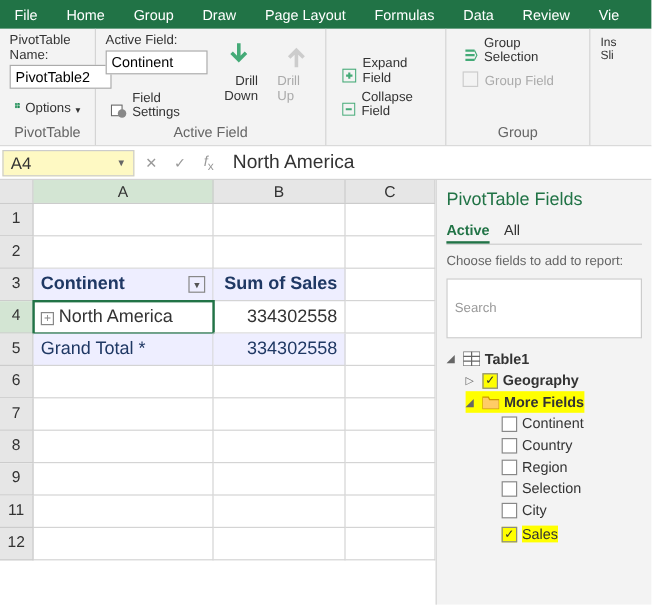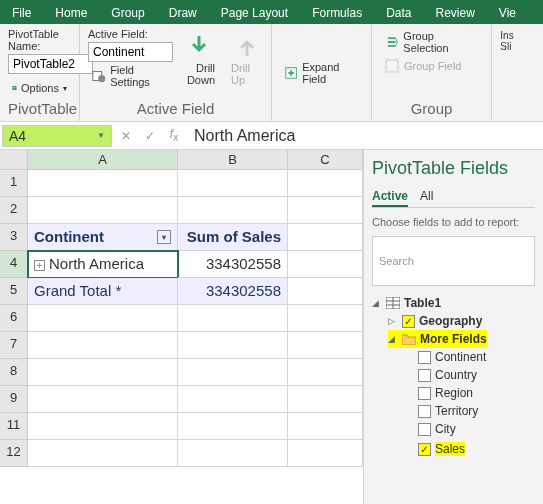--- a/index.html
+++ b/index.html
@@ -1,30 +1,30 @@
 <!DOCTYPE html>
 <html><head>
 <meta charset="utf-8">
 <style>
 *{margin:0;padding:0;box-sizing:border-box;font-family:'Segoe UI',Arial,sans-serif}
 body{background:#fff;width:543px;height:504px;overflow:hidden;font-size:12px;color:#333}
 .ribbon-tabs{background:#217346;display:flex;height:24px;align-items:flex-end}
 .ribbon-tab{color:#fff;padding:4px 12px;cursor:pointer;font-size:12px}
 .ribbon-content{background:#f3f3f3;border-bottom:1px solid #d4d4d4;height:98px;display:flex}
 .ribbon-group{border-right:1px solid #d4d4d4;padding:4px 8px;display:flex;flex-direction:column;justify-content:space-between;height:100%}
-.ribbon-group-label{text-align:center;font-size:15px;color:#666;margin-top:auto}
+.ribbon-group-label{text-align:center;font-size:12px;color:#666;margin-top:auto}
 .group-items{display:flex;gap:4px;flex:1}
 .field-label{font-size:11px;color:#333;margin-bottom:2px}
 .field-input{border:1px solid #ababab;padding:2px 4px;font-size:12px;width:85px;background:#fff}
-.ribbon-btn{display:flex;align-items:center;gap:4px;padding:2px 4px;font-size:11px;cursor:pointer}
+.ribbon-btn{display:flex;align-items:flex-end;gap:4px;padding:2px 4px;font-size:11px;cursor:pointer}
 .ribbon-btn.disabled{color:#aaa;cursor:default}
 .vbtn{display:flex;flex-direction:column;align-items:center;padding:2px 6px;cursor:pointer;font-size:11px}
 .vbtn-icon{width:32px;height:32px;display:flex;align-items:center;justify-content:center}
 .formula-bar{display:flex;align-items:center;border-bottom:1px solid #d4d4d4;height:28px;background:#fff}
-.namebox{border:1px solid #ccc;padding:2px 6px;width:110px;margin:2px;font-size:14px;background:#bef264;display:flex;justify-content:space-between;align-items:center}
+.namebox{border:1px solid #ccc;padding:2px 6px;width:110px;margin:2px;font-size:14px;background:#fef9c3;display:flex;justify-content:space-between;align-items:center}
 .fb-btn{width:24px;text-align:center;color:#999;cursor:pointer}
 .formula-input{flex:1;padding:2px 8px;font-size:16px;color:#333}
 .main-area{display:flex;height:calc(504px - 24px - 98px - 28px)}
 .sheet-area{flex:1;overflow:hidden}
 .col-headers{display:flex;background:#e6e6e6;border-bottom:1px solid #ccc;height:20px}
 .corner{width:28px;background:#e6e6e6;border-right:1px solid #ccc}
 .col-h{border-right:1px solid #ccc;text-align:center;font-size:13px;color:#333;padding:2px 0}
 .col-A{width:150px;background:#d3e5d3}
 .col-B{width:110px}
 .col-C{width:75px}
@@ -35,21 +35,21 @@
 .cell.w-A{width:150px}
 .cell.w-B{width:110px}
 .cell.w-C{width:75px}
 .cell.hdr{background:#eef;font-weight:bold;color:#1f3864}
 .cell.total{background:#eef;font-weight:normal;color:#1f3864}
 .cell.selected{outline:2px solid #217346;outline-offset:-1px}
 .cell.num{text-align:right}
 .expand-btn{display:inline-block;width:11px;height:11px;border:1px solid #888;text-align:center;line-height:9px;font-size:10px;margin-right:4px;color:#888;background:#fff}
 .dropdown-btn{float:right;width:14px;height:14px;border:1px solid #888;display:flex;align-items:center;justify-content:center;font-size:8px;color:#555;margin-top:2px}
 .field-pane{width:180px;border-left:1px solid #d4d4d4;background:#f3f3f3;padding:8px}
-.pane-title{color:#217346;font-size:18px;font-weight:normal;margin-bottom:8px}
+.pane-title{color:#217346;font-size:15px;font-weight:normal;margin-bottom:8px}
 .pane-tabs{display:flex;gap:12px;margin-bottom:8px;border-bottom:1px solid #ccc}
 .pane-tab{font-size:12px;padding:2px 0;cursor:pointer}
 .pane-tab.active{font-weight:bold;border-bottom:2px solid #217346;color:#217346}
 .pane-hint{font-size:11px;color:#666;margin-bottom:8px}
 .search-box{border:1px solid #ccc;background:#fff;padding:18px 6px;font-size:11px;color:#999;margin-bottom:8px}
 .tree{font-size:12px}
 .tree-item{display:flex;align-items:center;gap:4px;padding:2px 0}
 .tree-toggle{width:10px;font-size:9px;color:#666;cursor:pointer}
 .tree-icon{width:14px;height:12px;display:inline-block}
 .tree-label{cursor:pointer}
@@ -91,21 +91,21 @@
         <span style="font-size:8px">▾</span>
       </div>
     </div>
     <div class="ribbon-group-label">PivotTable</div>
   </div>
   <div class="ribbon-group" style="width:192px">
     <div class="group-items">
       <div style="flex:1">
         <div class="field-label">Active Field:</div>
         <input class="field-input" value="Continent" style="">
-        <div class="ribbon-btn" style="margin-top:0">
+        <div class="ribbon-btn" style="margin-top:12px">
           <svg class="icon-svg" viewBox="0 0 16 16">
               <rect x="1" y="3" width="10" height="10" fill="#fff" stroke="#666"></rect>
               <circle cx="11" cy="11" r="4" fill="#888"></circle>
             </svg>
           <span>Field Settings</span>
         </div>
       </div>
       <div class="vbtn">
         <div class="vbtn-icon">
             <svg width="24" height="28" viewBox="0 0 24 28">
@@ -125,20 +125,27 @@
     </div>
     <div class="ribbon-group-label">Active Field</div>
   </div>
   <div class="ribbon-group" style="width:100px;justify-content:center">
     <div class="ribbon-btn">
       <svg class="icon-svg" viewBox="0 0 16 16">
           <rect x="2" y="2" width="12" height="12" fill="none" stroke="#4a7"></rect>
           <path d="M8 5 L8 11 M5 8 L11 8" stroke="#4a7" stroke-width="2"></path>
         </svg>
       <span>Expand Field</span>
+    </div>
+    <div class="ribbon-btn">
+      <svg class="icon-svg" viewBox="0 0 16 16">
+          <rect x="2" y="2" width="12" height="12" fill="none" stroke="#4a7"></rect>
+          <path d="M5 8 L11 8" stroke="#4a7" stroke-width="2"></path>
+        </svg>
+      <span>Collapse Field</span>
     </div>
   </div>
   <div class="ribbon-group" style="width:120px">
     <div>
       <div class="ribbon-btn">
         <svg class="icon-svg" viewBox="0 0 16 16">
             <path d="M4 4 L12 4 M4 8 L12 8 M4 12 L12 12" stroke="#4a7" stroke-width="2"></path>
             <path d="M12 4 L14 8 L12 12" stroke="#4a7" fill="none"></path>
           </svg>
         <span>Group Selection</span>
@@ -288,21 +295,21 @@
               <span style="width: 10px;"></span>
               <span class="chk"></span>
               <span class="tree-label">Country</span>
             </div><div class="tree-item">
               <span style="width: 10px;"></span>
               <span class="chk"></span>
               <span class="tree-label">Region</span>
             </div><div class="tree-item">
               <span style="width: 10px;"></span>
               <span class="chk"></span>
-              <span class="tree-label">Territory</span>
+              <span class="tree-label">Selection</span>
             </div><div class="tree-item">
               <span style="width: 10px;"></span>
               <span class="chk"></span>
               <span class="tree-label">City</span>
             </div><div class="tree-item" style="display: inline-flex;">
               <span style="width: 10px;"></span>
               <span class="chk checked hl"></span>
               <span class="tree-label hl">Sales</span>
             </div></div>
       </div>

